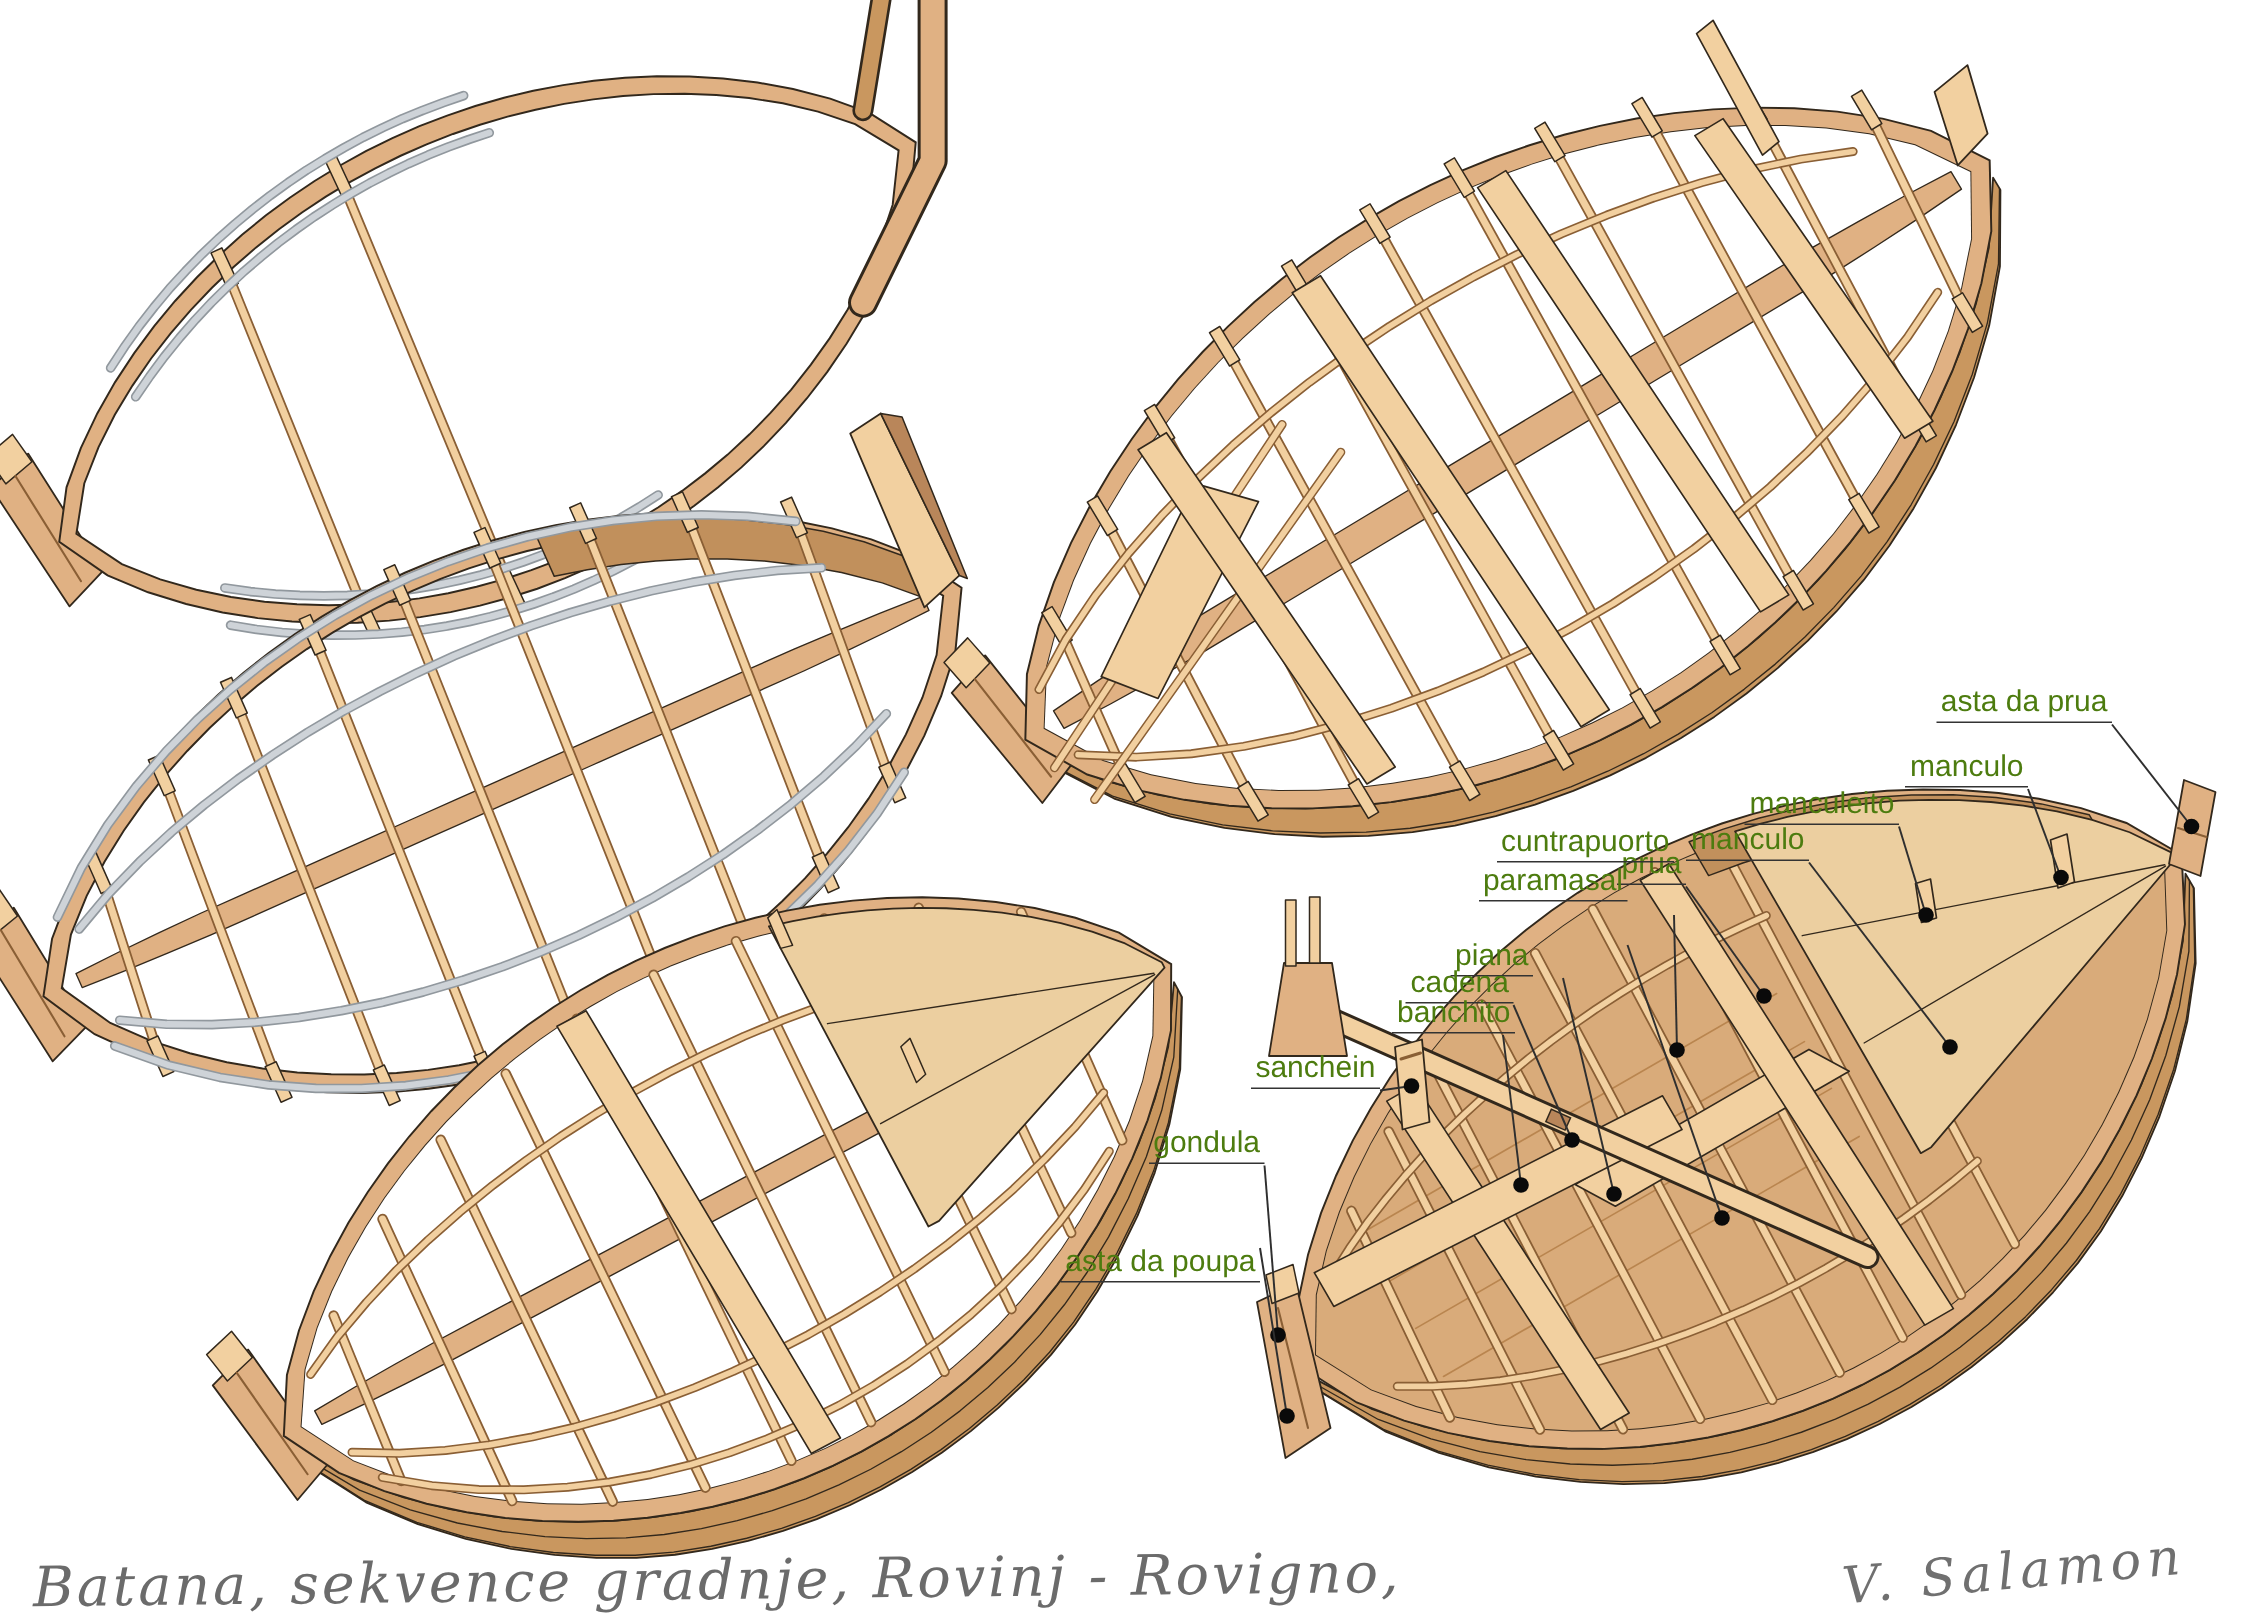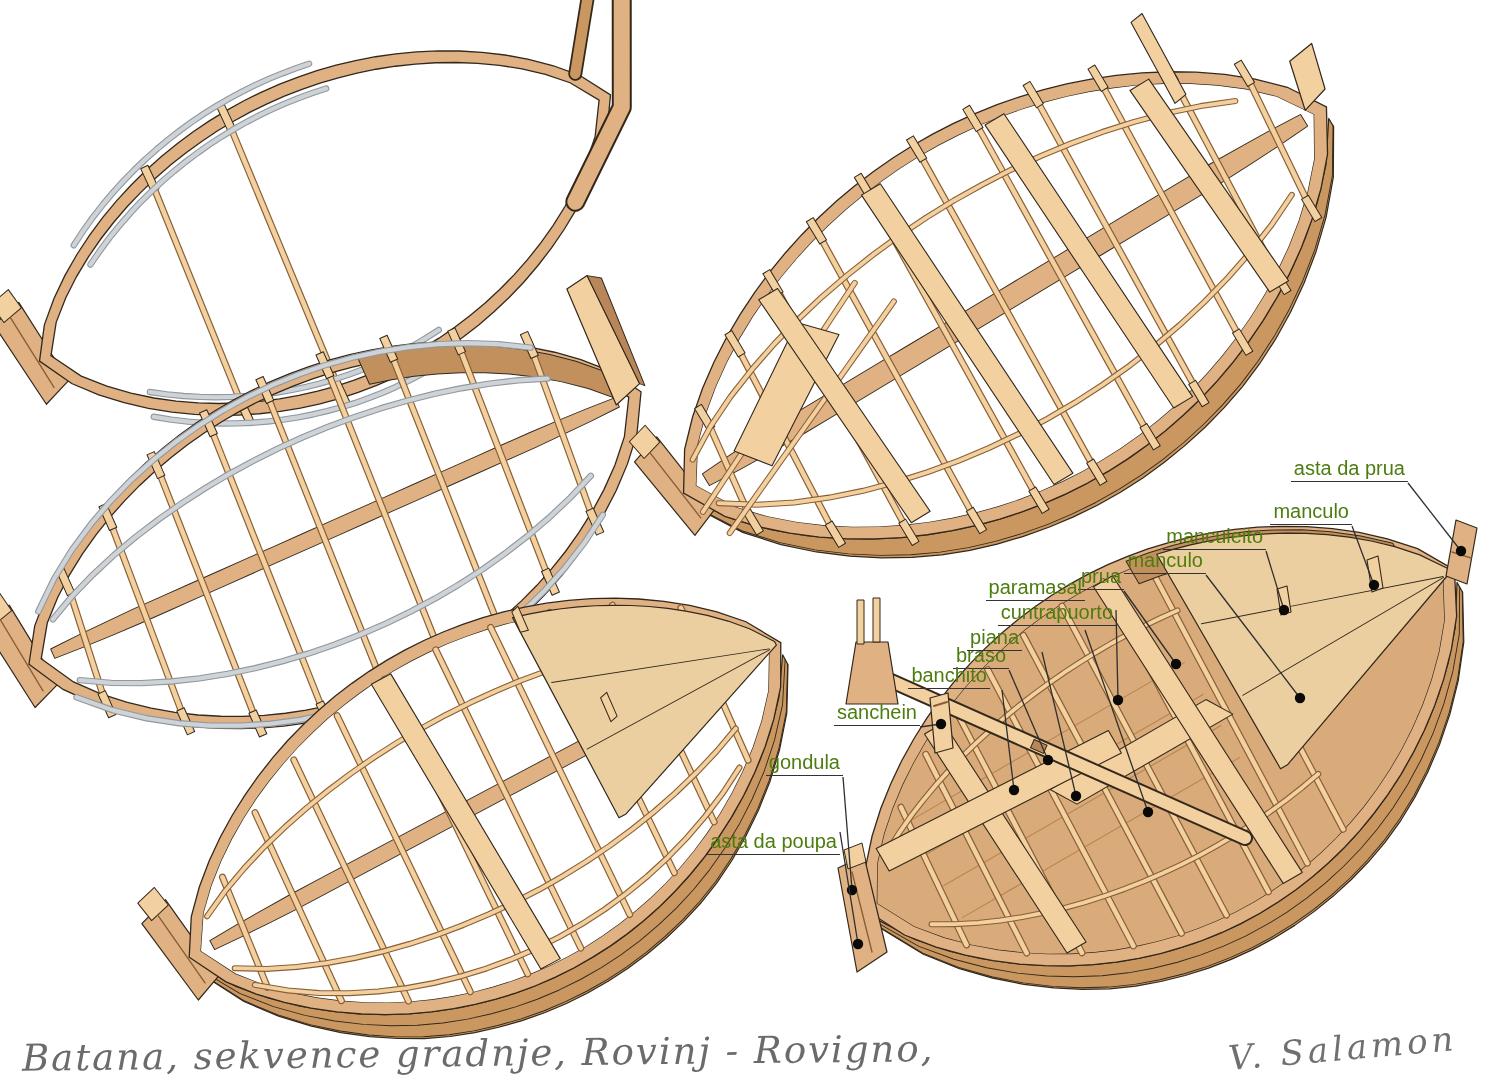--- a/index.html
+++ b/index.html
@@ -312,24 +312,24 @@
         <line x1="840" y1="832" x2="858" y2="944" stroke="#2f2f2f" stroke-width="1.3"></line>
         <circle cx="858" cy="944" r="5.2" fill="#0a0a0a"></circle>
       </g>
     </svg>
   <div id="labels">
       <div class="part-label" style="right: 90px; top: 456px;">asta da prua</div>
       <div class="part-label" style="right: 146px; top: 499px;">manculo</div>
       <div class="part-label" style="right: 232px; top: 524px;">manculeito</div>
       <div class="part-label" style="right: 292px; top: 548px;">manculo</div>
       <div class="part-label" style="right: 374px; top: 564px;">prua</div>
-      <div class="part-label" style="right: 382px; top: 600px;">cuntrapuorto</div>
+      <div class="part-label" style="right: 382px; top: 549px;">cuntrapuorto</div>
       <div class="part-label" style="right: 413px; top: 575px;">paramasal</div>
       <div class="part-label" style="right: 476px; top: 625px;">piana</div>
-      <div class="part-label" style="right: 489px; top: 643px;">braso</div>
-      <div class="part-label" style="right: 508px; top: 663px;">banchito</div>
+      <div class="part-label" style="right: 489px; top: 643px;">cadena</div>
+      <div class="part-label" style="right: 488px; top: 663px;">banchito</div>
       <div class="part-label" style="right: 578px; top: 700px;">sanchein</div>
       <div class="part-label" style="right: 655px; top: 750px;">gondula</div>
       <div class="part-label" style="right: 658px; top: 805px; margin-top: 24px;">asta da poupa</div>
     </div>
   <div id="caption">Batana, sekvence gradnje, Rovinj - Rovigno,</div>
   <div id="signature">V. Salamon</div>
 </div>
 
 </body></html>

